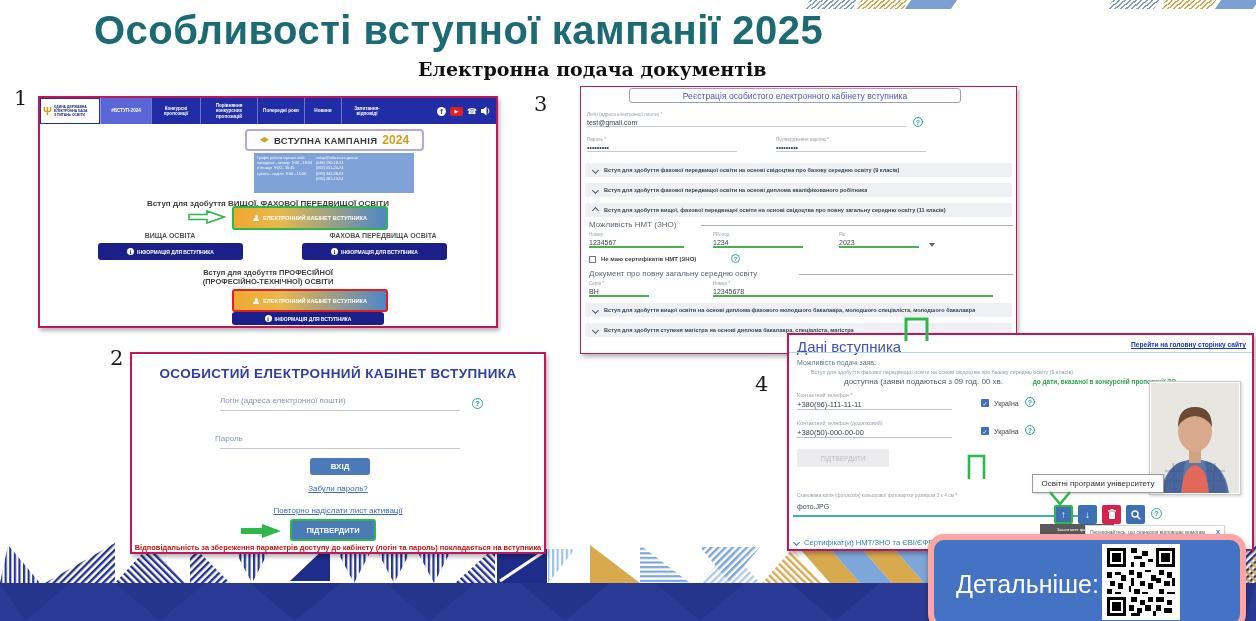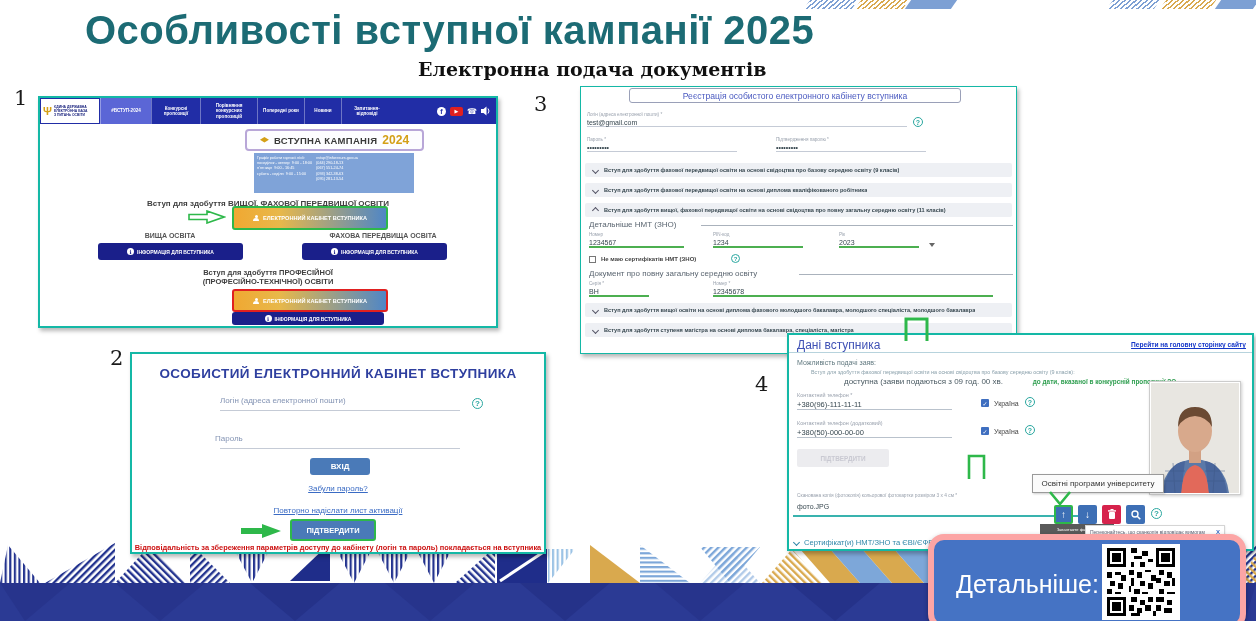--- a/index.html
+++ b/index.html
@@ -1,19 +1,19 @@
 <!DOCTYPE html>
 <html><head>
 <meta charset="utf-8">
 <style>
   html,body{margin:0;padding:0;background:#fff}
   .stage{position:relative;width:1256px;height:621px;background:#fff;overflow:hidden;
          font-family:"Liberation Sans",sans-serif;color:#222}
   .abs{position:absolute}
-  .shot{position:absolute;background:#fff;border:2px solid #14b8a6;box-shadow:2px 3px 4px rgba(0,0,0,.28);z-index:2;box-sizing:border-box}
+  .shot{position:absolute;background:#fff;border:2px solid #be185d;box-shadow:2px 3px 4px rgba(0,0,0,.28);z-index:2;box-sizing:border-box}
   .ctr{display:flex;align-items:center;justify-content:center}
   
   .slide-title{font-size:40px;font-weight:bold;color:#1c6b74;letter-spacing:.5px;white-space:nowrap}
   .slide-sub{font-family:"DejaVu Serif",serif;font-weight:bold;font-size:19px;color:#101010;white-space:nowrap}
   .step-num{font-family:"DejaVu Serif",serif;font-size:21px;color:#1a1a1a;z-index:3}
   
   .hb{background:repeating-linear-gradient(115deg,#7da0d4 0 2px,#ffffff 2px 5px);transform:skewX(-35deg)}
   .hg{background:repeating-linear-gradient(115deg,#d9a94e 0 2px,#ffffff 2px 5px);transform:skewX(-35deg)}
   .sb{background:#7da0d4;transform:skewX(-35deg)}
   
@@ -62,21 +62,21 @@
   .gund{border-bottom:2px solid #4caf50}
   .acc{position:absolute;background:#eef0f4;border-radius:2px;display:flex;align-items:center;gap:6px;padding:0 8px;box-sizing:border-box}
   .acc .txt{font-size:5.6px;font-weight:bold;color:#37474f;white-space:nowrap;overflow:hidden}
   .chv{width:4px;height:4px;border-left:1.4px solid #556;border-bottom:1.4px solid #556;transform:rotate(-45deg);flex:none}
   .chv.up{transform:rotate(135deg)}
   .sect{font-size:8px;color:#5a6570;white-space:nowrap}
   .sline{border-top:1px solid #aab2bc}
   .cbx{width:7px;height:7px;border:1px solid #777;background:#fff;box-sizing:border-box}
   .dd{width:0;height:0;border-left:3px solid transparent;border-right:3px solid transparent;border-top:4px solid #666}
   
-  .s4-head{font-size:12px;color:#3f51b5}
+  .s4-head{font-size:15px;color:#3f51b5}
   .s4-link{font-size:6.6px;font-weight:bold;color:#1436c8;text-decoration:underline;white-space:nowrap}
   .s4txt{color:#60787f;white-space:nowrap}
   .greennote{color:#2e9e4f;font-weight:bold;font-size:6.4px;white-space:nowrap;background:#fff}
   .cb{width:8px;height:8px;background:#3f6fc0;border-radius:1px;color:#fff;font-size:6px;display:flex;align-items:center;justify-content:center}
   .disbtn{position:absolute;background:#ececef;color:#c9c9d2;border-radius:2px;font-size:6.4px;font-weight:bold;display:flex;align-items:center;justify-content:center}
   .iconbtn{position:absolute;width:19px;height:19px;border-radius:2px;background:#3d6fb5;color:#fff;display:flex;align-items:center;justify-content:center;font-size:10px}
   .iconbtn.red{background:#d6224c}
   .iconbtn.gsel{border:2px solid #2eb84a;box-sizing:border-box}
   .tooltipbox{position:absolute;border:1px solid #9a9a9a;background:#fbfbfb;box-shadow:1px 1px 2px rgba(0,0,0,.2);
               font-size:8px;color:#333;display:flex;align-items:center;justify-content:center;white-space:nowrap}
@@ -96,21 +96,21 @@
 
 <div class="stage">
 
   <div class="abs hb" style="left:807px;top:0;width:48px;height:9px"></div>
   <div class="abs hg" style="left:858px;top:0;width:48px;height:9px"></div>
   <div class="abs sb" style="left:908px;top:0;width:46px;height:9px"></div>
   <div class="abs hb" style="left:1110px;top:0;width:47px;height:9px"></div>
   <div class="abs hg" style="left:1163px;top:0;width:50px;height:9px"></div>
   <div class="abs sb" style="left:1218px;top:0;width:38px;height:9px"></div>
 
-  <div class="abs slide-title" style="left:85px;top:8px;z-index:1">Особливості вступної кампанії 2025</div>
+  <div class="abs slide-title" style="left:94px;top:8px;z-index:1">Особливості вступної кампанії 2025</div>
   <div class="abs slide-sub" style="left:418px;top:58px;z-index:1">Електронна подача документів</div>
 
   <div class="abs step-num" style="left:14px;top:86px">1</div>
   <div class="abs step-num" style="left:110px;top:346px">2</div>
   <div class="abs step-num" style="left:534px;top:92px">3</div>
   <div class="abs step-num" style="left:755px;top:372px">4</div>
 
   <svg class="abs" style="left:0;top:543px;width:1256px;height:78px;z-index:0" viewBox="0 0 1256 78">
     <defs>
       <pattern id="pNd" patternUnits="userSpaceOnUse" width="5" height="5" patternTransform="rotate(45)">
@@ -279,21 +279,21 @@
     </div>
     <div class="acc" style="left:4px;top:96px;width:427px;height:14px">
       <span class="chv"></span>
         <span class="txt">Вступ для здобуття фахової передвищої освіти на основі диплома кваліфікованого робітника</span>
     </div>
     <div class="acc" style="left:4px;top:116px;width:427px;height:14px">
       <span class="chv up"></span>
         <span class="txt">Вступ для здобуття вищої, фахової передвищої освіти на основі свідоцтва про повну загальну середню освіту (11 класів)</span>
     </div>
 
-    <div class="abs sect" style="left:8px;top:133px">Детальніше НМТ (ЗНО)</div>
+    <div class="abs sect" style="left:8px;top:133px">Можливість НМТ (ЗНО)</div>
     <div class="abs sline" style="left:120px;top:138px;width:312px"></div>
     <div class="abs tinylab" style="left:8px;top:145px">Номер</div>
     <div class="abs fval gund" style="left:8px;top:152px;width:95px">1234567</div>
     <div class="abs tinylab" style="left:132px;top:145px">PIN-код</div>
     <div class="abs fval gund" style="left:132px;top:152px;width:90px">1234</div>
     <div class="abs tinylab" style="left:258px;top:145px">Рік</div>
     <div class="abs fval gund" style="left:258px;top:152px;width:80px">2023</div>
     <div class="abs dd" style="left:348px;top:156px"></div>
     <div class="abs cbx" style="left:8px;top:169px"></div>
     <div class="abs" style="left:20px;top:169px;font-size:6px;color:#444;font-weight:bold">Не маю сертифікатів НМТ (ЗНО)</div>

